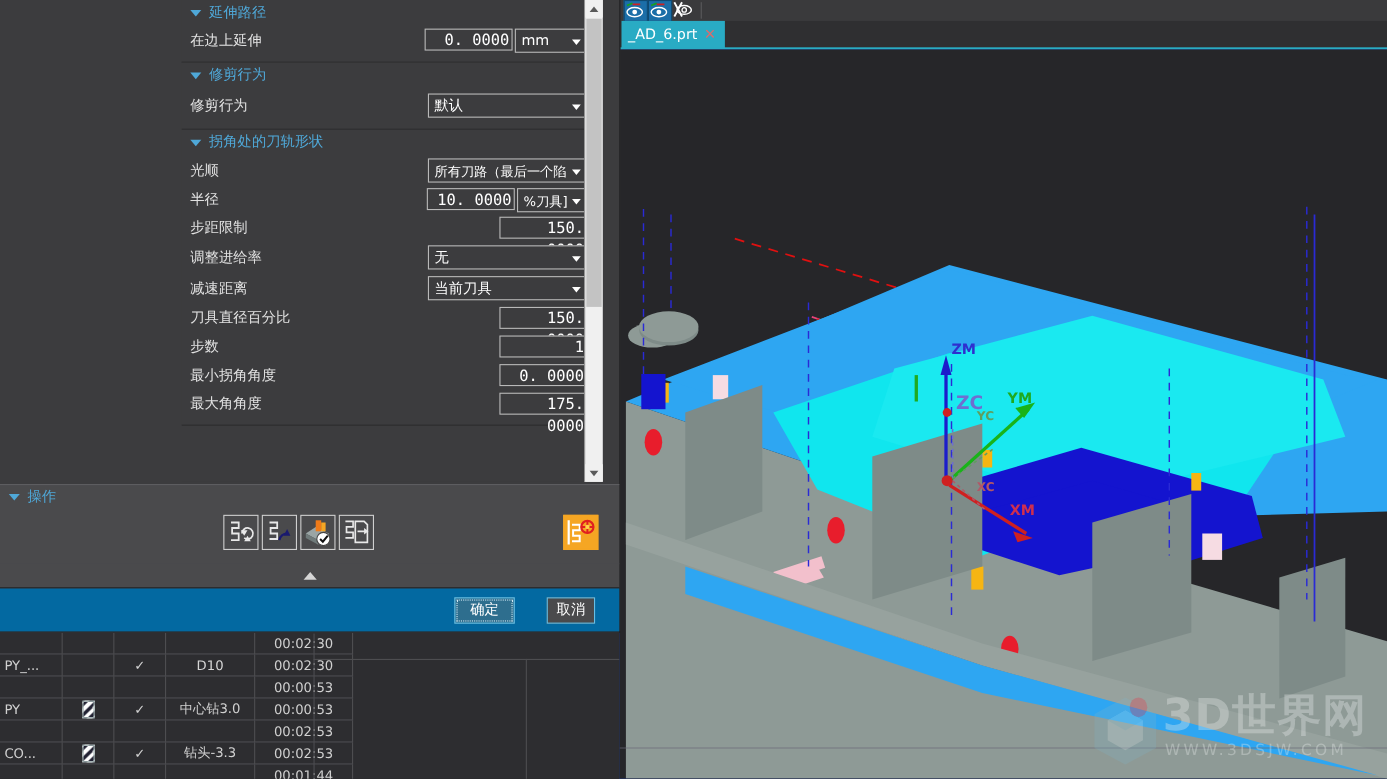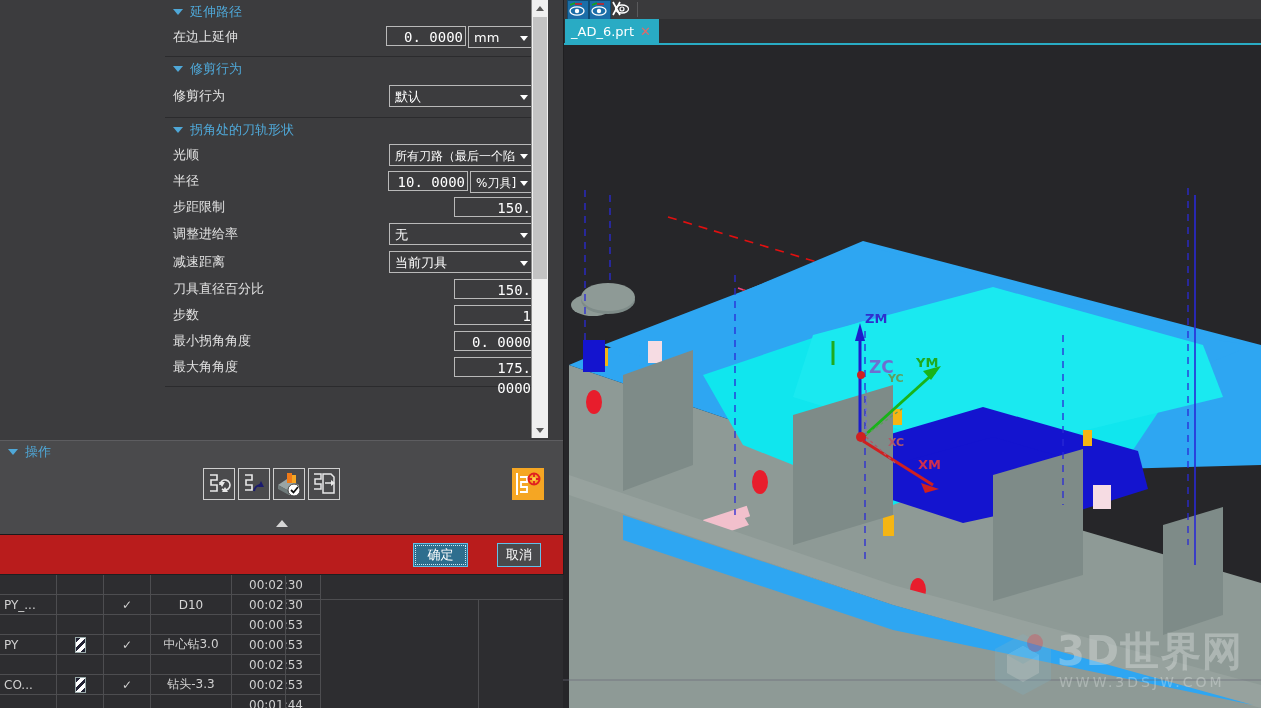--- a/index.html
+++ b/index.html
@@ -168,21 +168,21 @@
   .ops-icons{position:absolute;left:203px;top:27px;display:flex;gap:3px;}
   .opbtn{width:32px;height:32px;border:1px solid #cfcfcf;background:#4a4a4c;
     display:flex;align-items:center;justify-content:center;box-sizing:border-box;}
   .opbtn.accent{background:#f5a623;border-color:#f5a623;position:absolute;left:512px;top:27px;}
   .collapse-bar{
     position:absolute;left:0;top:512px;width:563px;height:22px;background:#4a4a4c;
     display:flex;align-items:center;justify-content:center;border-bottom:1px solid #1a1a1c;
   }
   .collapse-tri{width:0;height:0;border-left:6px solid transparent;border-right:6px solid transparent;border-bottom:7px solid #d6d6d6;}
   .dlg-footer{
-    position:absolute;left:0;top:535px;width:563px;height:39px;background:#b91c1c;
+    position:absolute;left:0;top:535px;width:563px;height:39px;background:#0369a1;
   }
   .btn{
     position:absolute;top:8px;height:24px;line-height:22px;text-align:center;
     font-size:13px;color:#ffffff;box-sizing:border-box;
   }
   .btn-ok{right:95px;width:55px;background:#2e6e8e;border:1px solid #63c0e8;outline:1px dotted #cfe8f4;outline-offset:-3px;}
   .btn-cancel{right:22px;width:44px;background:#4a4a4c;border:1px solid #63c0e8;}
 </style>
 </head>
 <body>

